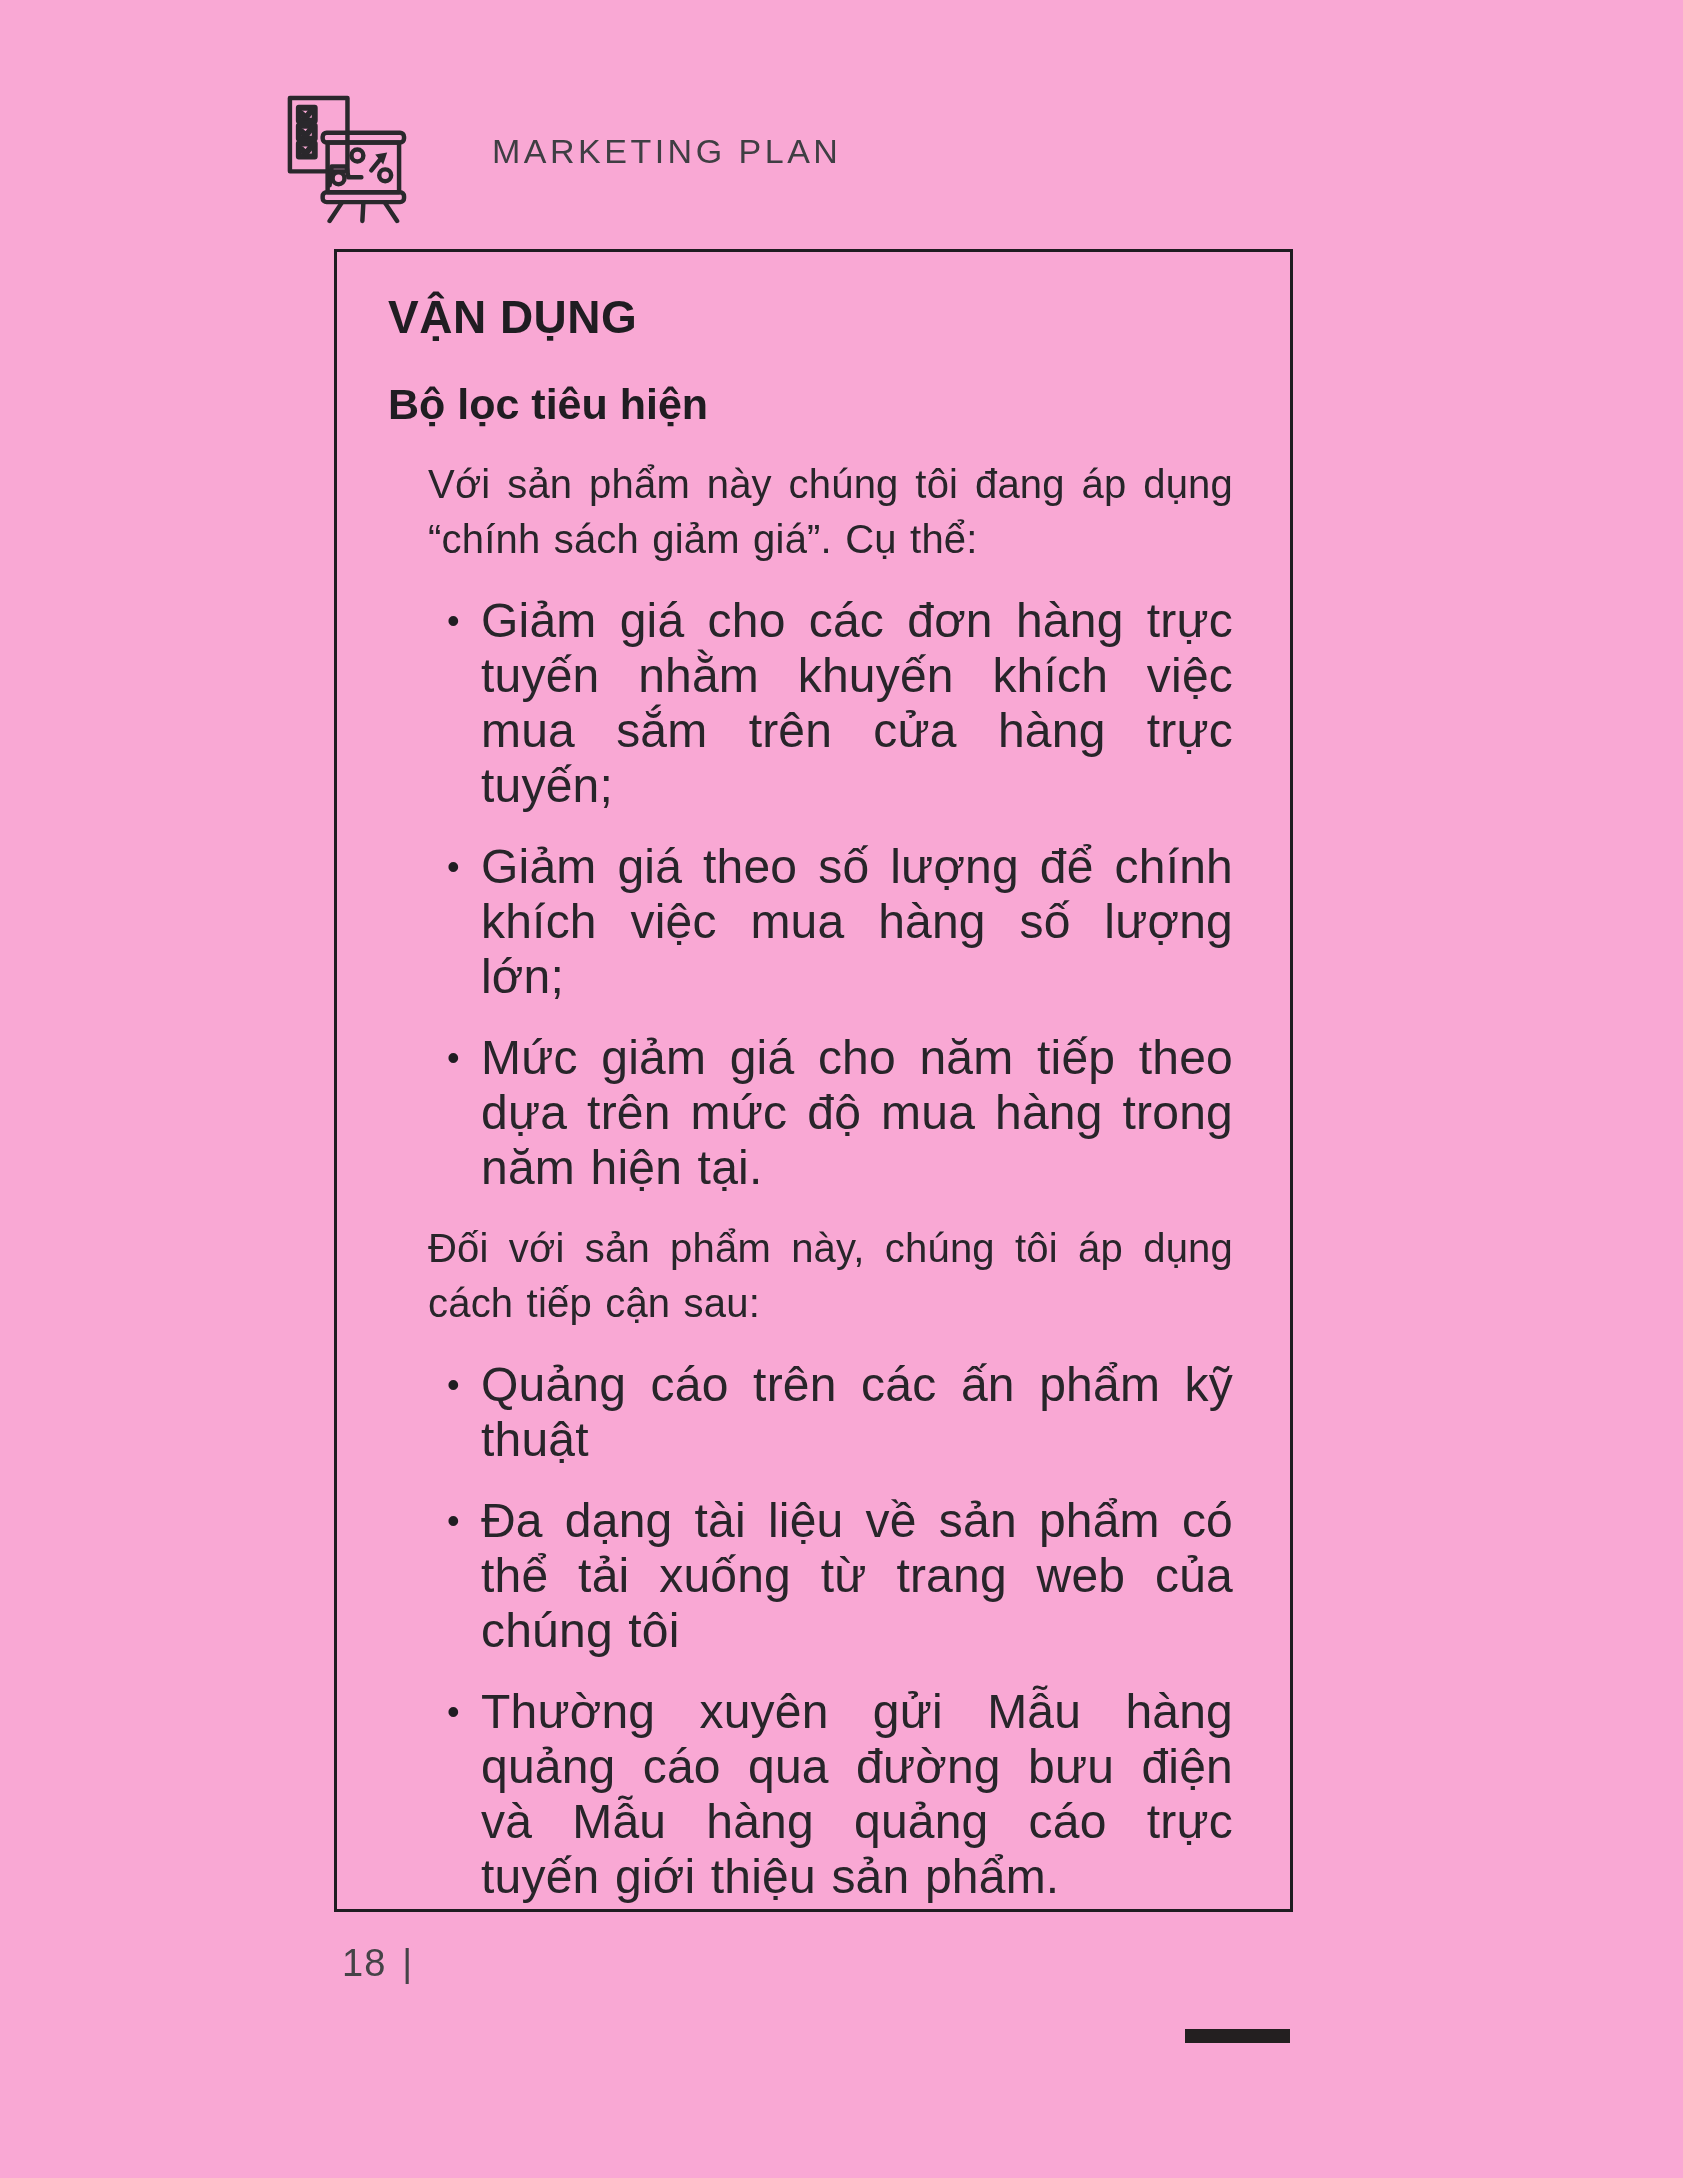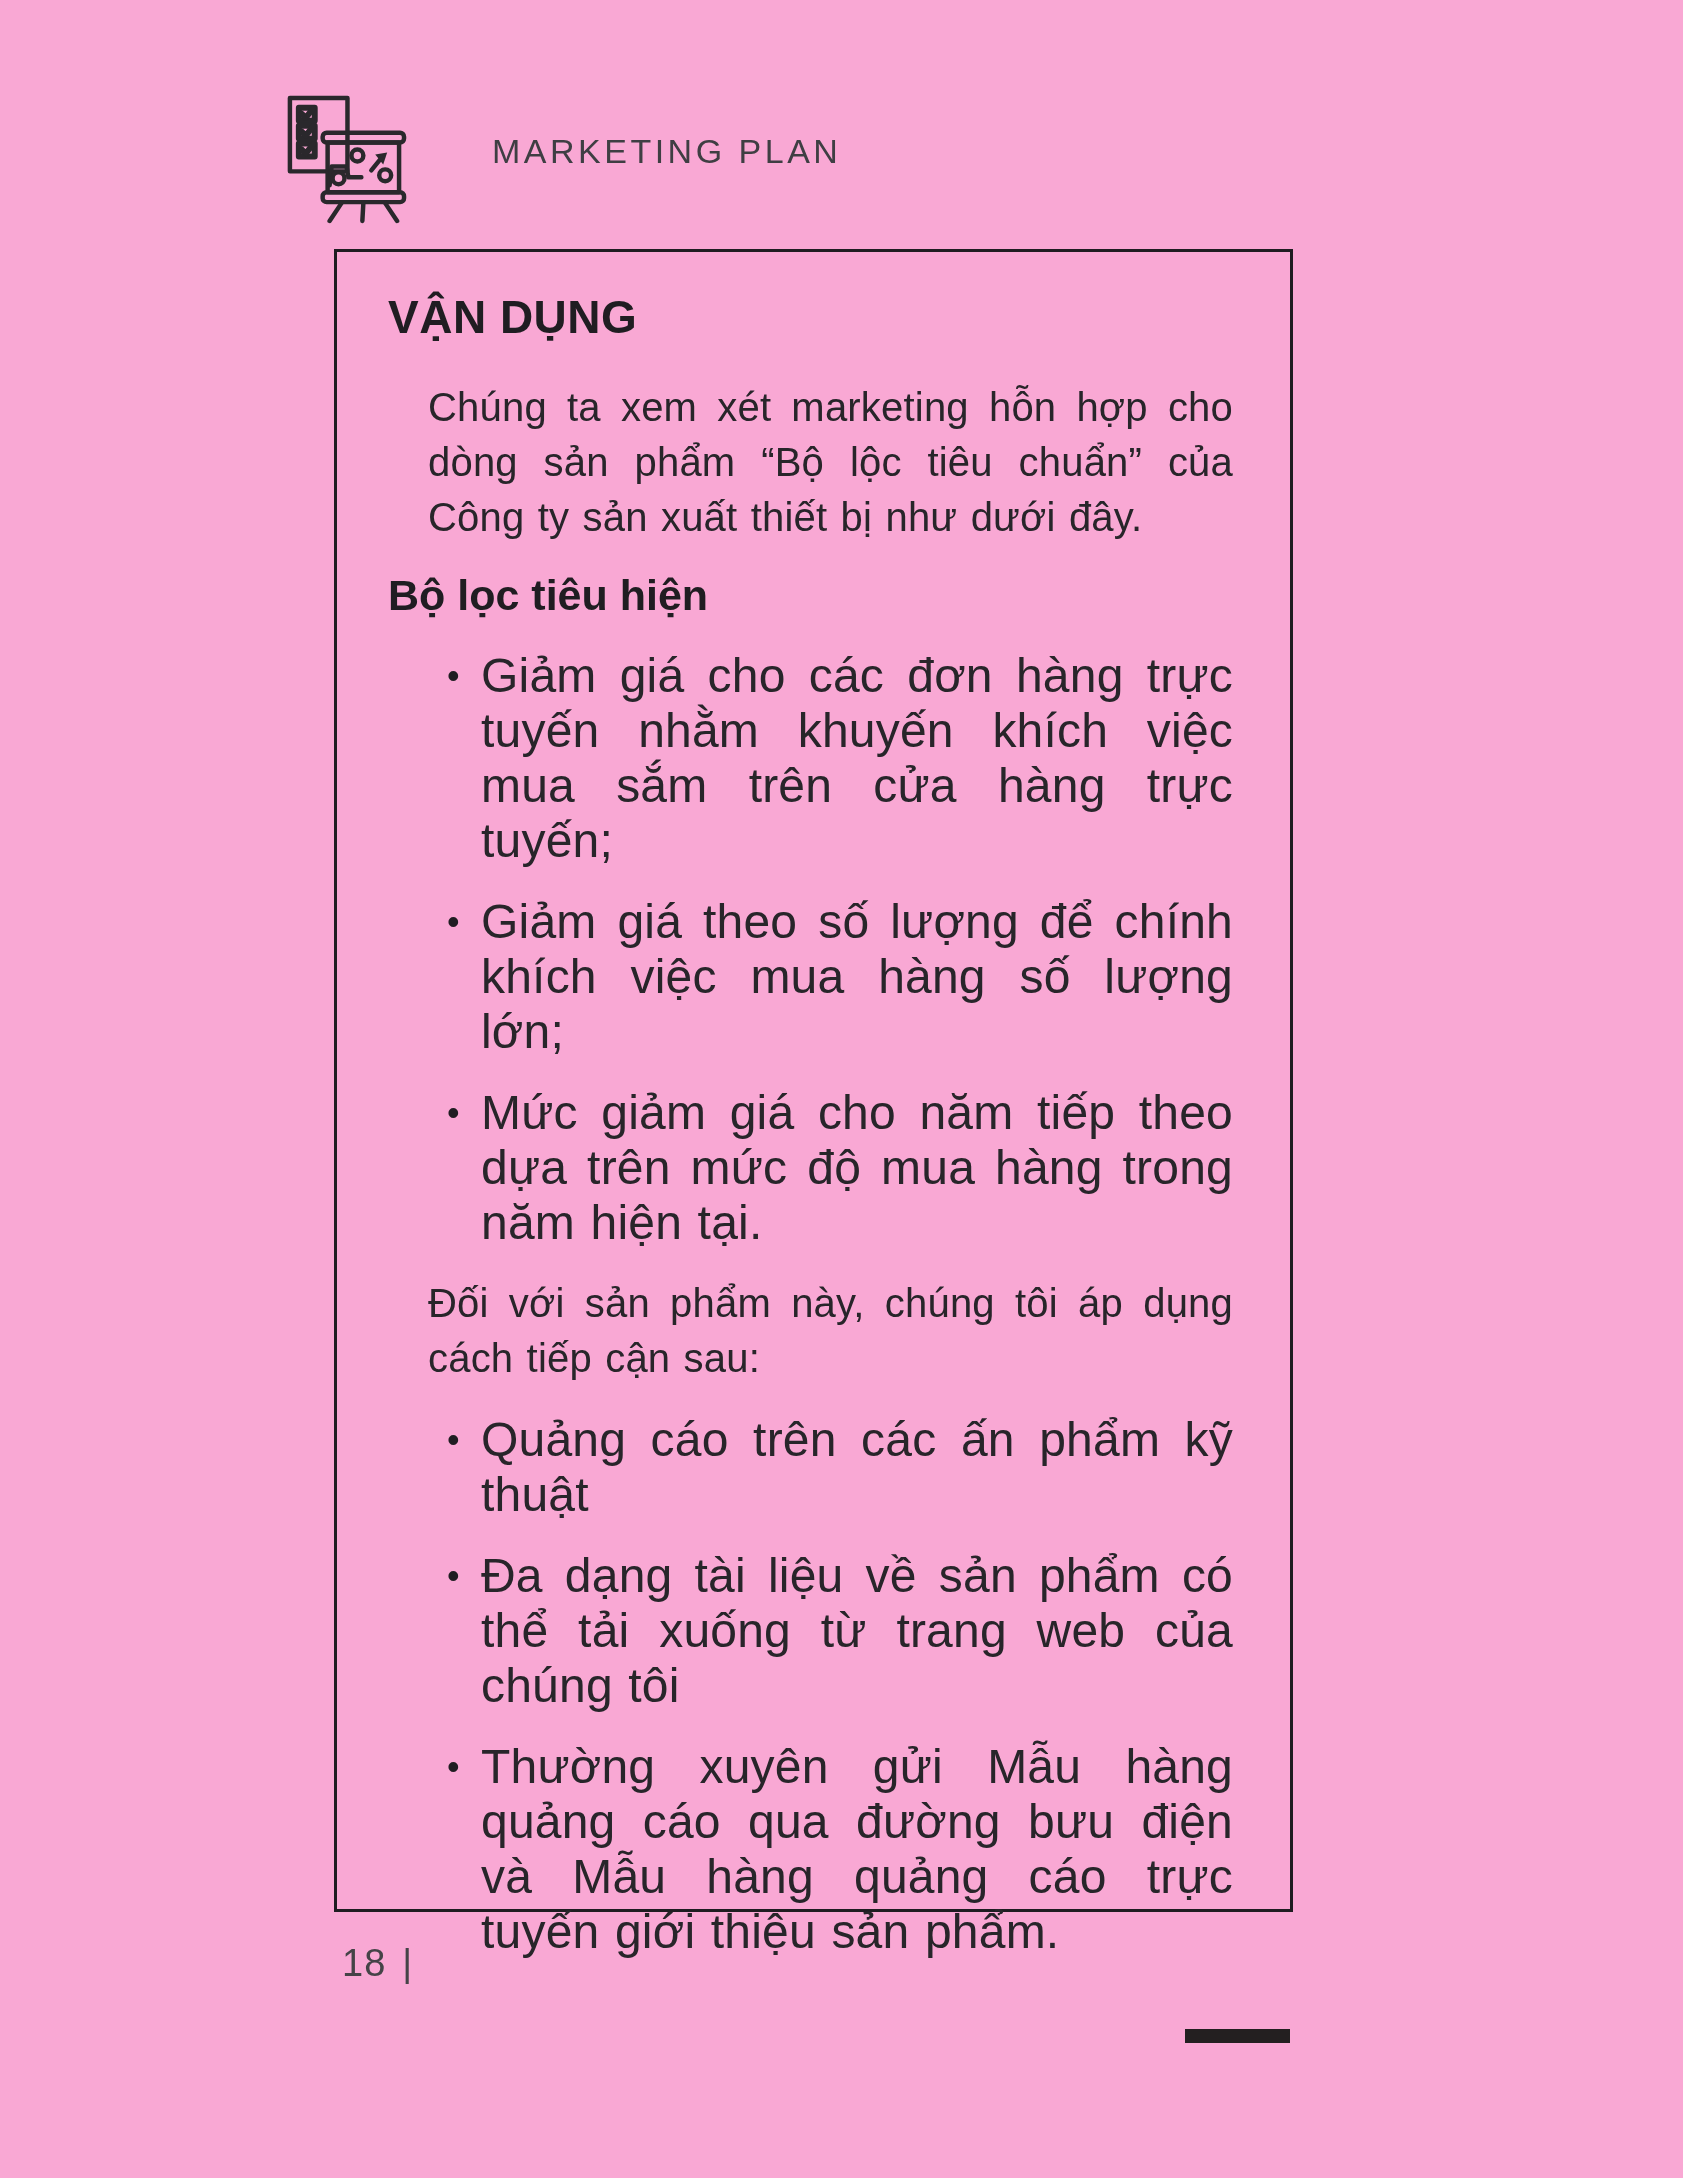--- a/index.html
+++ b/index.html
@@ -68,24 +68,24 @@
       <line class="ln" x1="64" y1="121" x2="52" y2="139"></line>
       <line class="ln" x1="86" y1="121" x2="85" y2="139"></line>
       <line class="ln" x1="108" y1="121" x2="120" y2="139"></line>
     </svg>
   </span>
   <span class="hdr-title">MARKETING PLAN</span>
 
   <section class="box">
     <h2 class="box-heading">VẬN DỤNG</h2>
 
-    <p class="para">Chúng ta xem xét marketing hỗn hợp cho dòng sản phẩm “Bộ lộc tiêu chuẩn” của Công ty sản xuất thiết bị như dưới đây.</p>
 
     <h3 class="product-heading">Bộ lọc tiêu hiện</h3>
 
+    <p class="para">Với sản phẩm này chúng tôi đang áp dụng “chính sách giảm giá”. Cụ thể:</p>
 
     <div class="bullet">
       <span class="dot">•</span>
       <span class="txt">Giảm giá cho các đơn hàng trực tuyến nhằm khuyến khích việc mua sắm trên cửa hàng trực tuyến;</span>
     </div>
     <div class="bullet">
       <span class="dot">•</span>
       <span class="txt">Giảm giá theo số lượng để chính khích việc mua hàng số lượng lớn;</span>
     </div>
     <div class="bullet">

